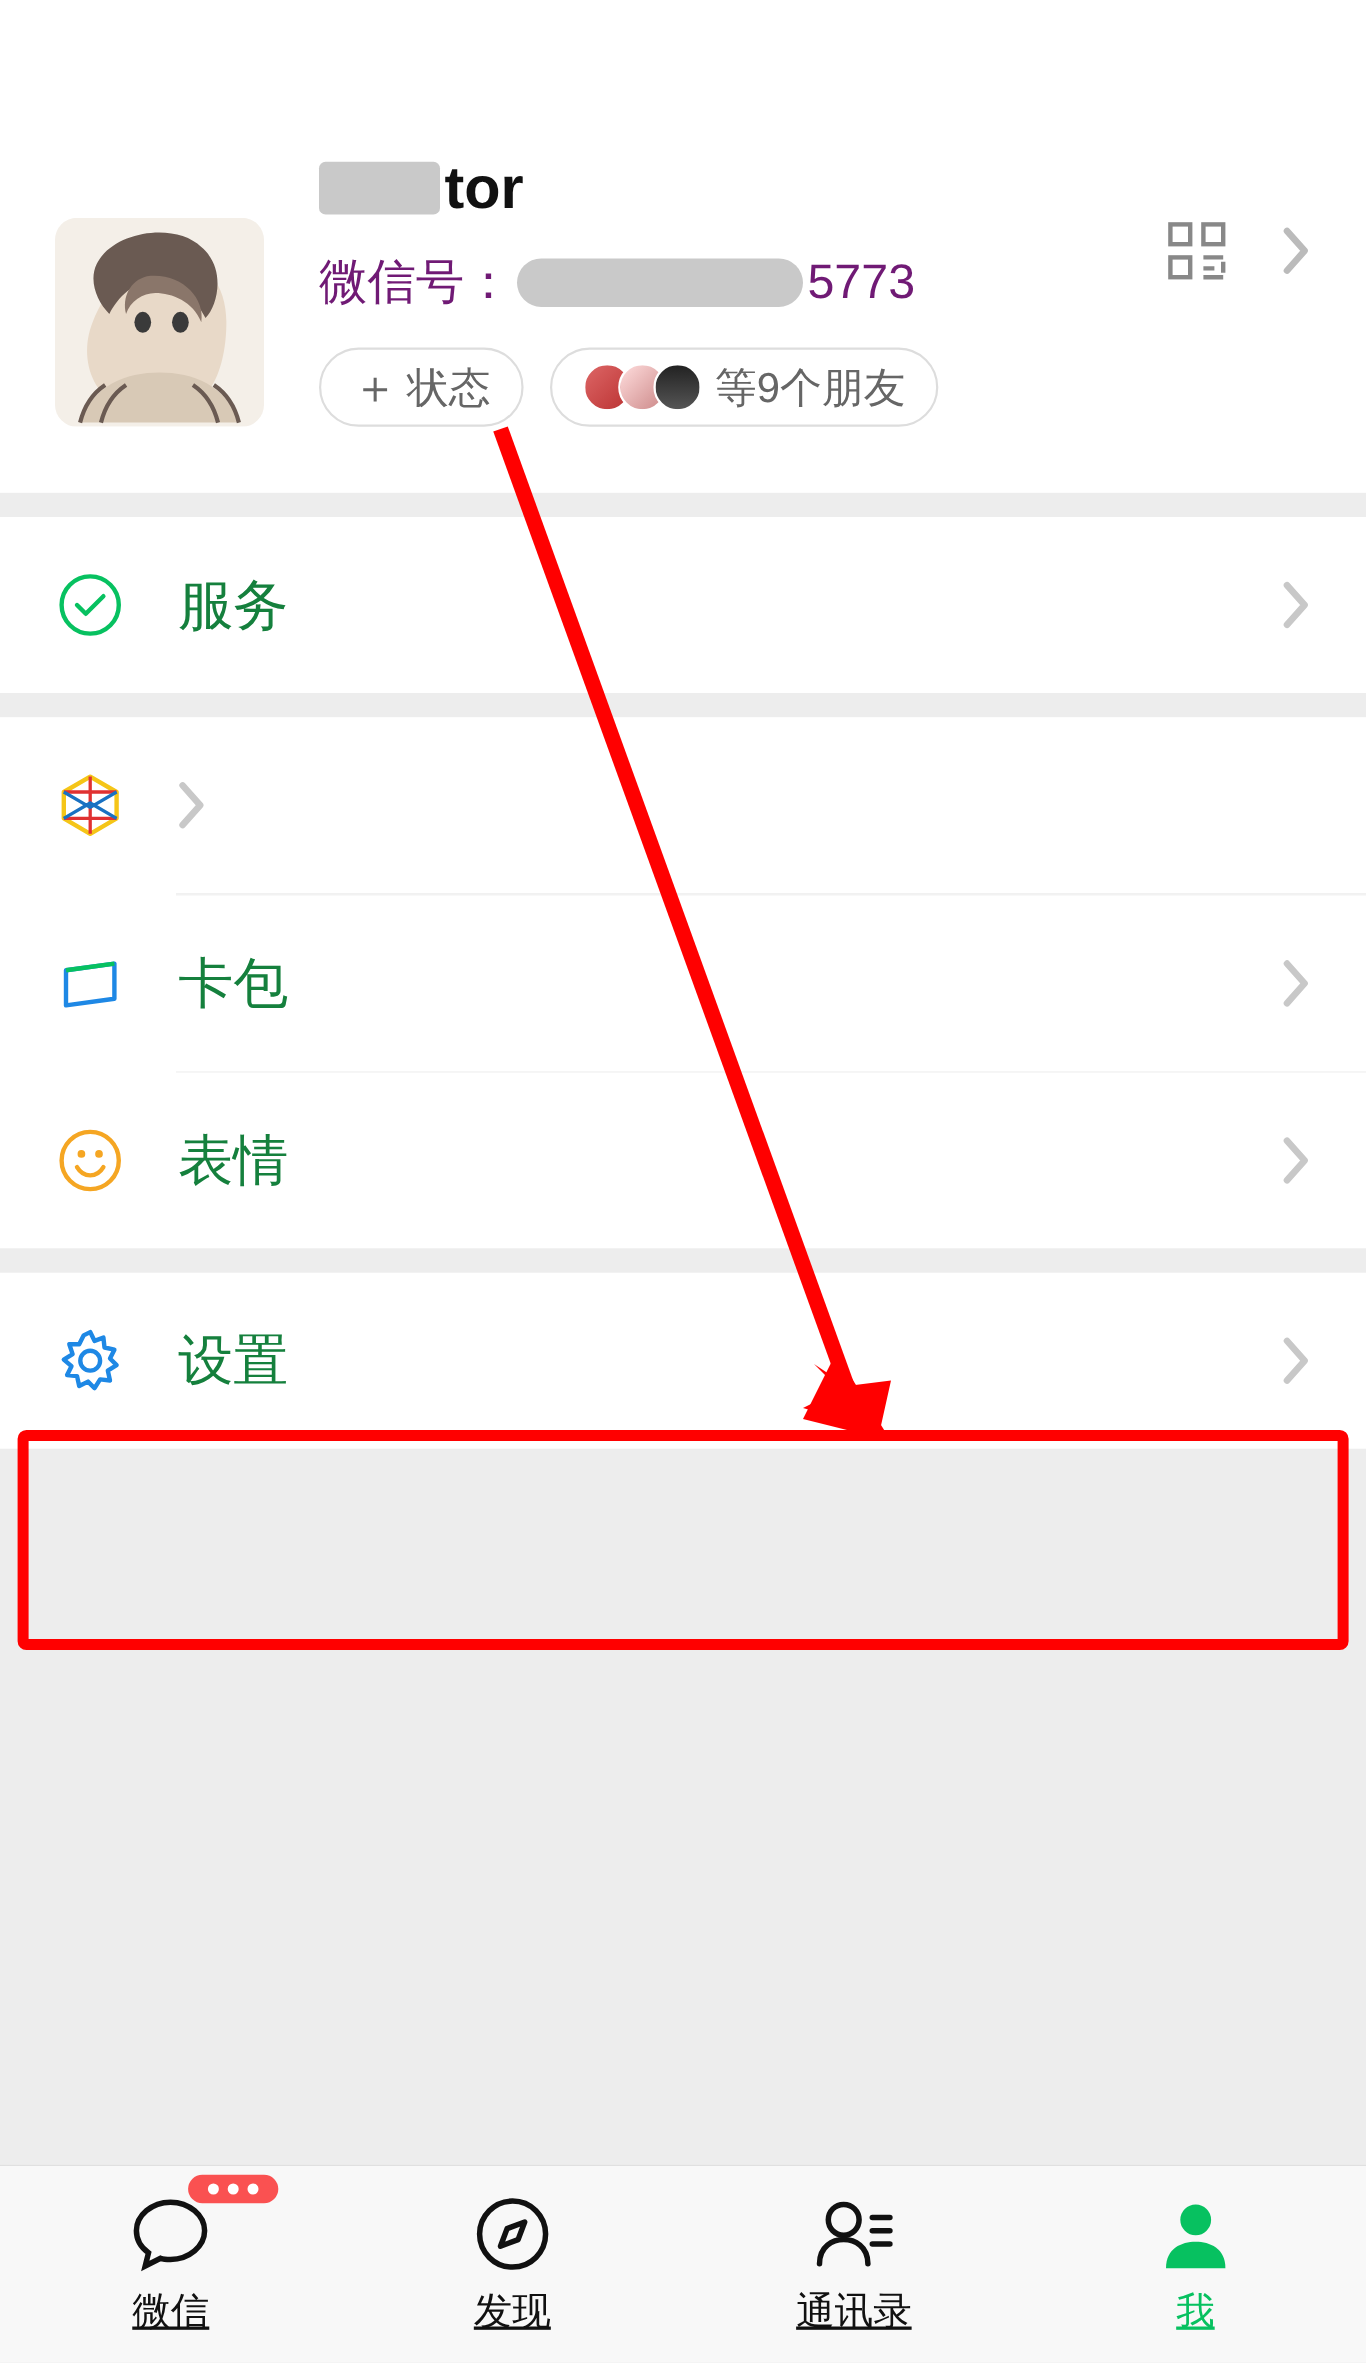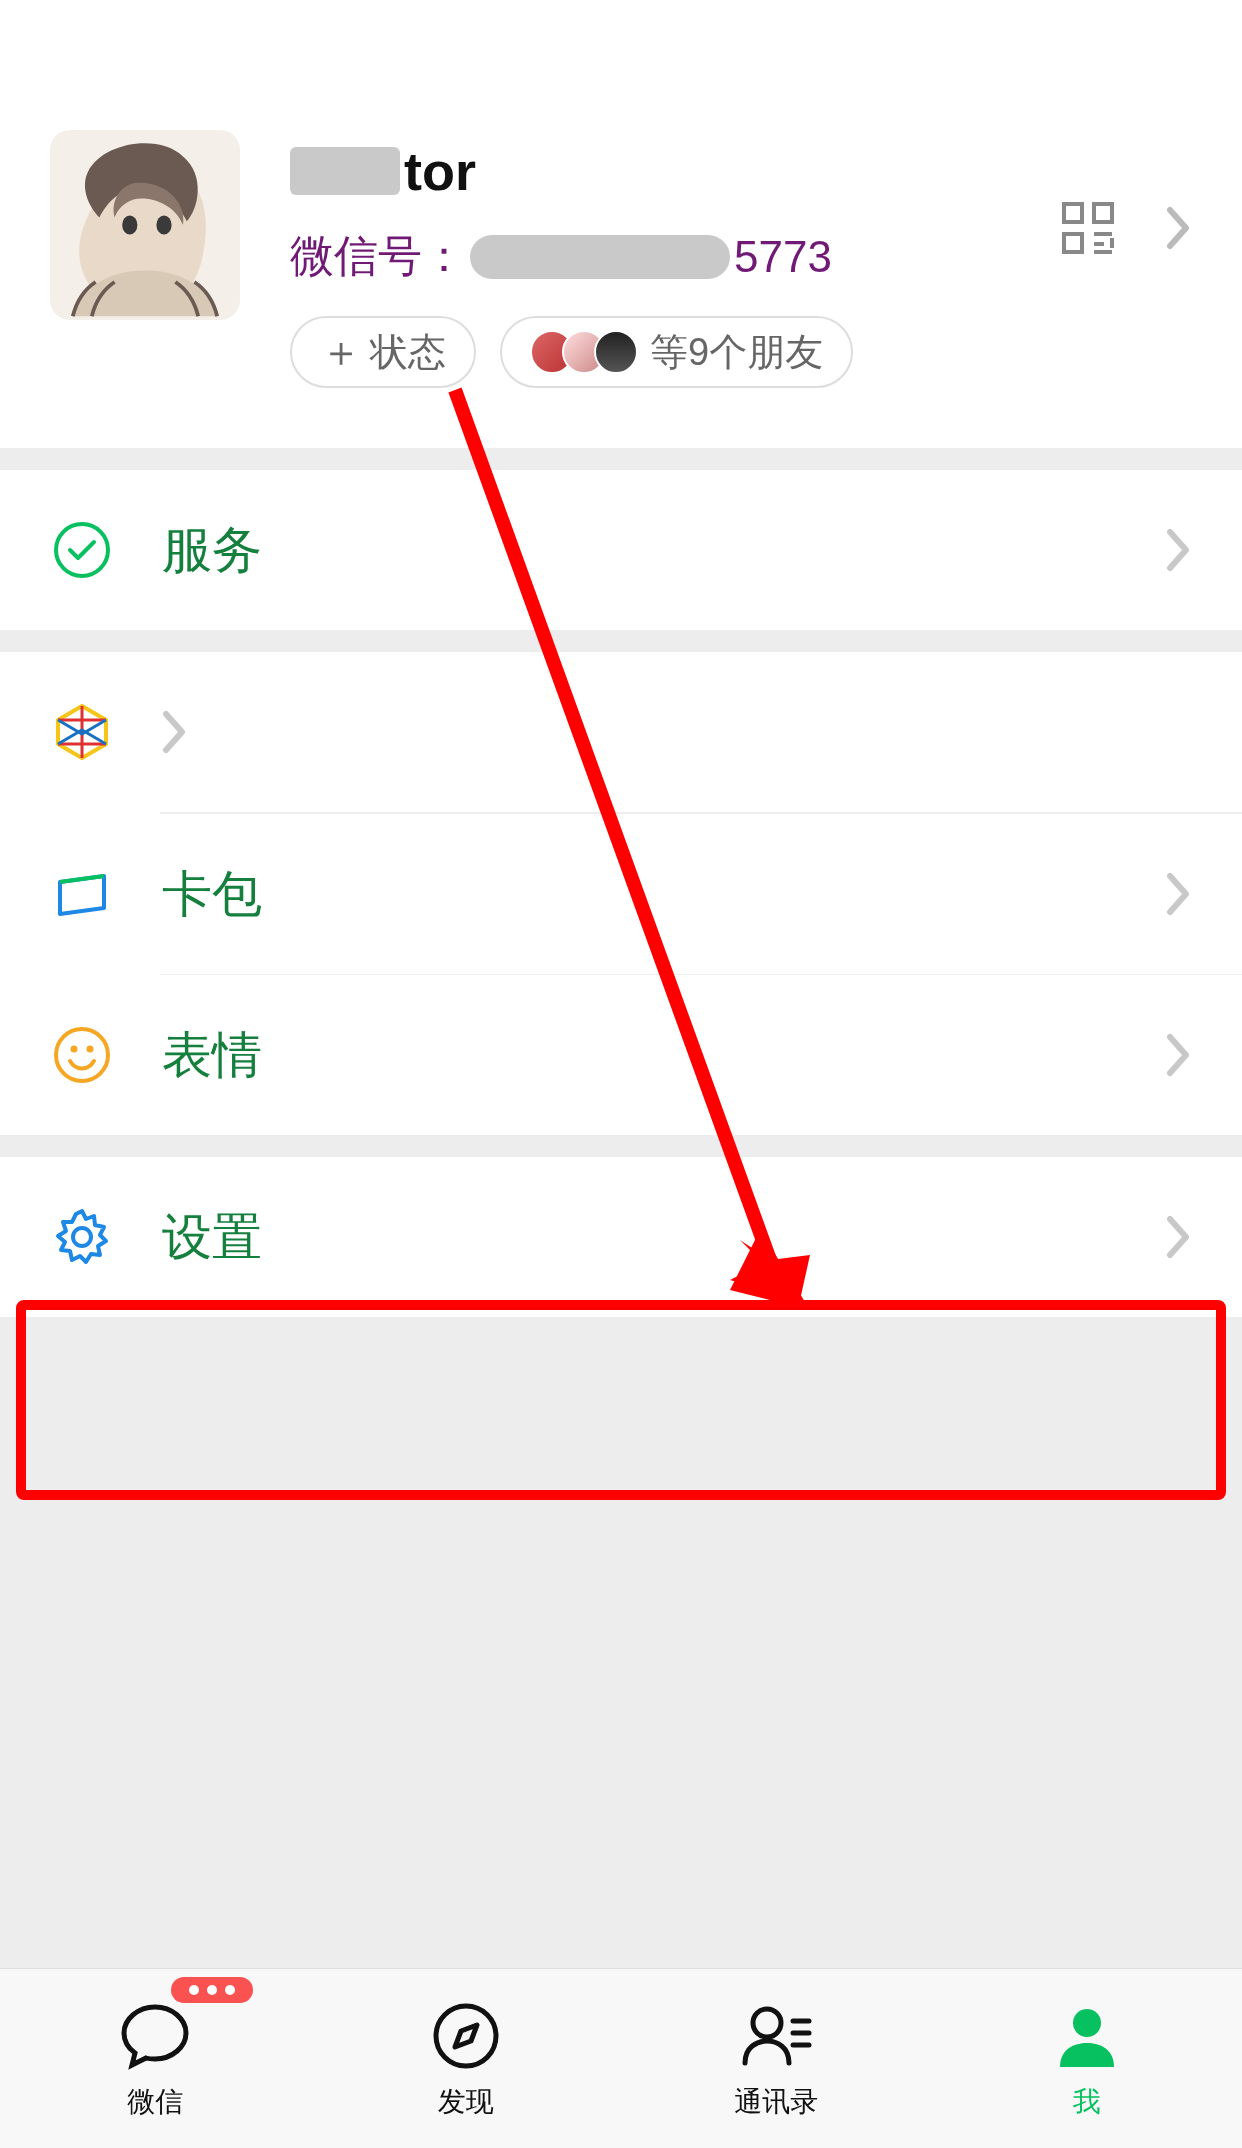--- a/index.html
+++ b/index.html
@@ -1,19 +1,19 @@
 <!DOCTYPE html>
 <html><head>
 <meta charset="utf-8">
 <style>
   * { margin:0; padding:0; box-sizing:border-box; }
   html,body { width:1242px; height:2148px; background:#ededed; font-family:-apple-system,"PingFang SC","Helvetica Neue",sans-serif; }
   .screen { width:1242px; height:2148px; background:#ededed; display:flex; flex-direction:column; }
   
-  .profile-block { background:#fff; padding:130px 50px 60px 50px; display:flex; align-items:flex-start; position:relative; }
+  .profile-block { background:#fff; padding:130px 50px 60px 50px; display:flex; align-items:flex-end; position:relative; }
   .avatar { width:190px; height:190px; border-radius:20px; overflow:hidden; flex:0 0 auto; margin-right:50px; }
   .avatar svg { width:100%; height:100%; display:block; }
   .profile-info { flex:1 1 auto; padding-top:10px; position:relative; }
   .username-row { display:flex; align-items:center; font-size:54px; font-weight:600; color:#111; margin-bottom:25px; }
   .uname-redact { display:inline-block; width:110px; height:48px; background:#c9c9c9; border-radius:6px; margin-right:4px; }
   .wxid-row { display:flex; align-items:center; font-size:44px; color:#701a75; margin-bottom:30px; }
   .wxid-redact { display:inline-block; width:260px; height:44px; background:#c9c9c9; border-radius:22px; margin:0 4px; }
   .pill-row { display:flex; gap:24px; }
   .pill { height:72px; border:2px solid #ddd; border-radius:36px; display:flex; align-items:center; padding:0 28px; font-size:38px; color:#666; background:#fff; }
   .pill .plus { font-size:42px; margin-right:8px; color:#666; }
@@ -39,21 +39,21 @@
   .item .arrow path { stroke:#c8c8c8; stroke-width:6; fill:none; stroke-linecap:round; stroke-linejoin:round; }
   .divider { height:1px; background:#eee; margin-left:160px; }
   
   .highlight-box { position:absolute; border:10px solid #ff0000; border-radius:8px; pointer-events:none; }
   .annotation-arrow { position:absolute; pointer-events:none; }
   
   .tabbar { margin-top:auto; height:180px; background:#f8f8f8; border-top:1px solid #ddd; display:flex; }
   .tab { flex:1 1 0; display:flex; flex-direction:column; align-items:center; justify-content:center; gap:8px; position:relative; }
   .tab .ticon { width:78px; height:78px; }
   .tab .ticon svg { width:78px; height:78px; }
-  .tab .tlabel { font-size:28px; color:#111; }
+  .tab .tlabel { font-size:35px; color:#111;text-decoration:underline; }
   .tab.active .tlabel { color:#07c160; }
   .badge { position:absolute; top:8px; left:55%; background:#fa5151; border-radius:30px; padding:8px 18px; display:flex; gap:8px; }
   .badge .dot { width:10px; height:10px; background:#fff; border-radius:50%; }
 </style>
 </head>
 <body>
 
 <div class="screen">
 
   <div class="profile-block">

